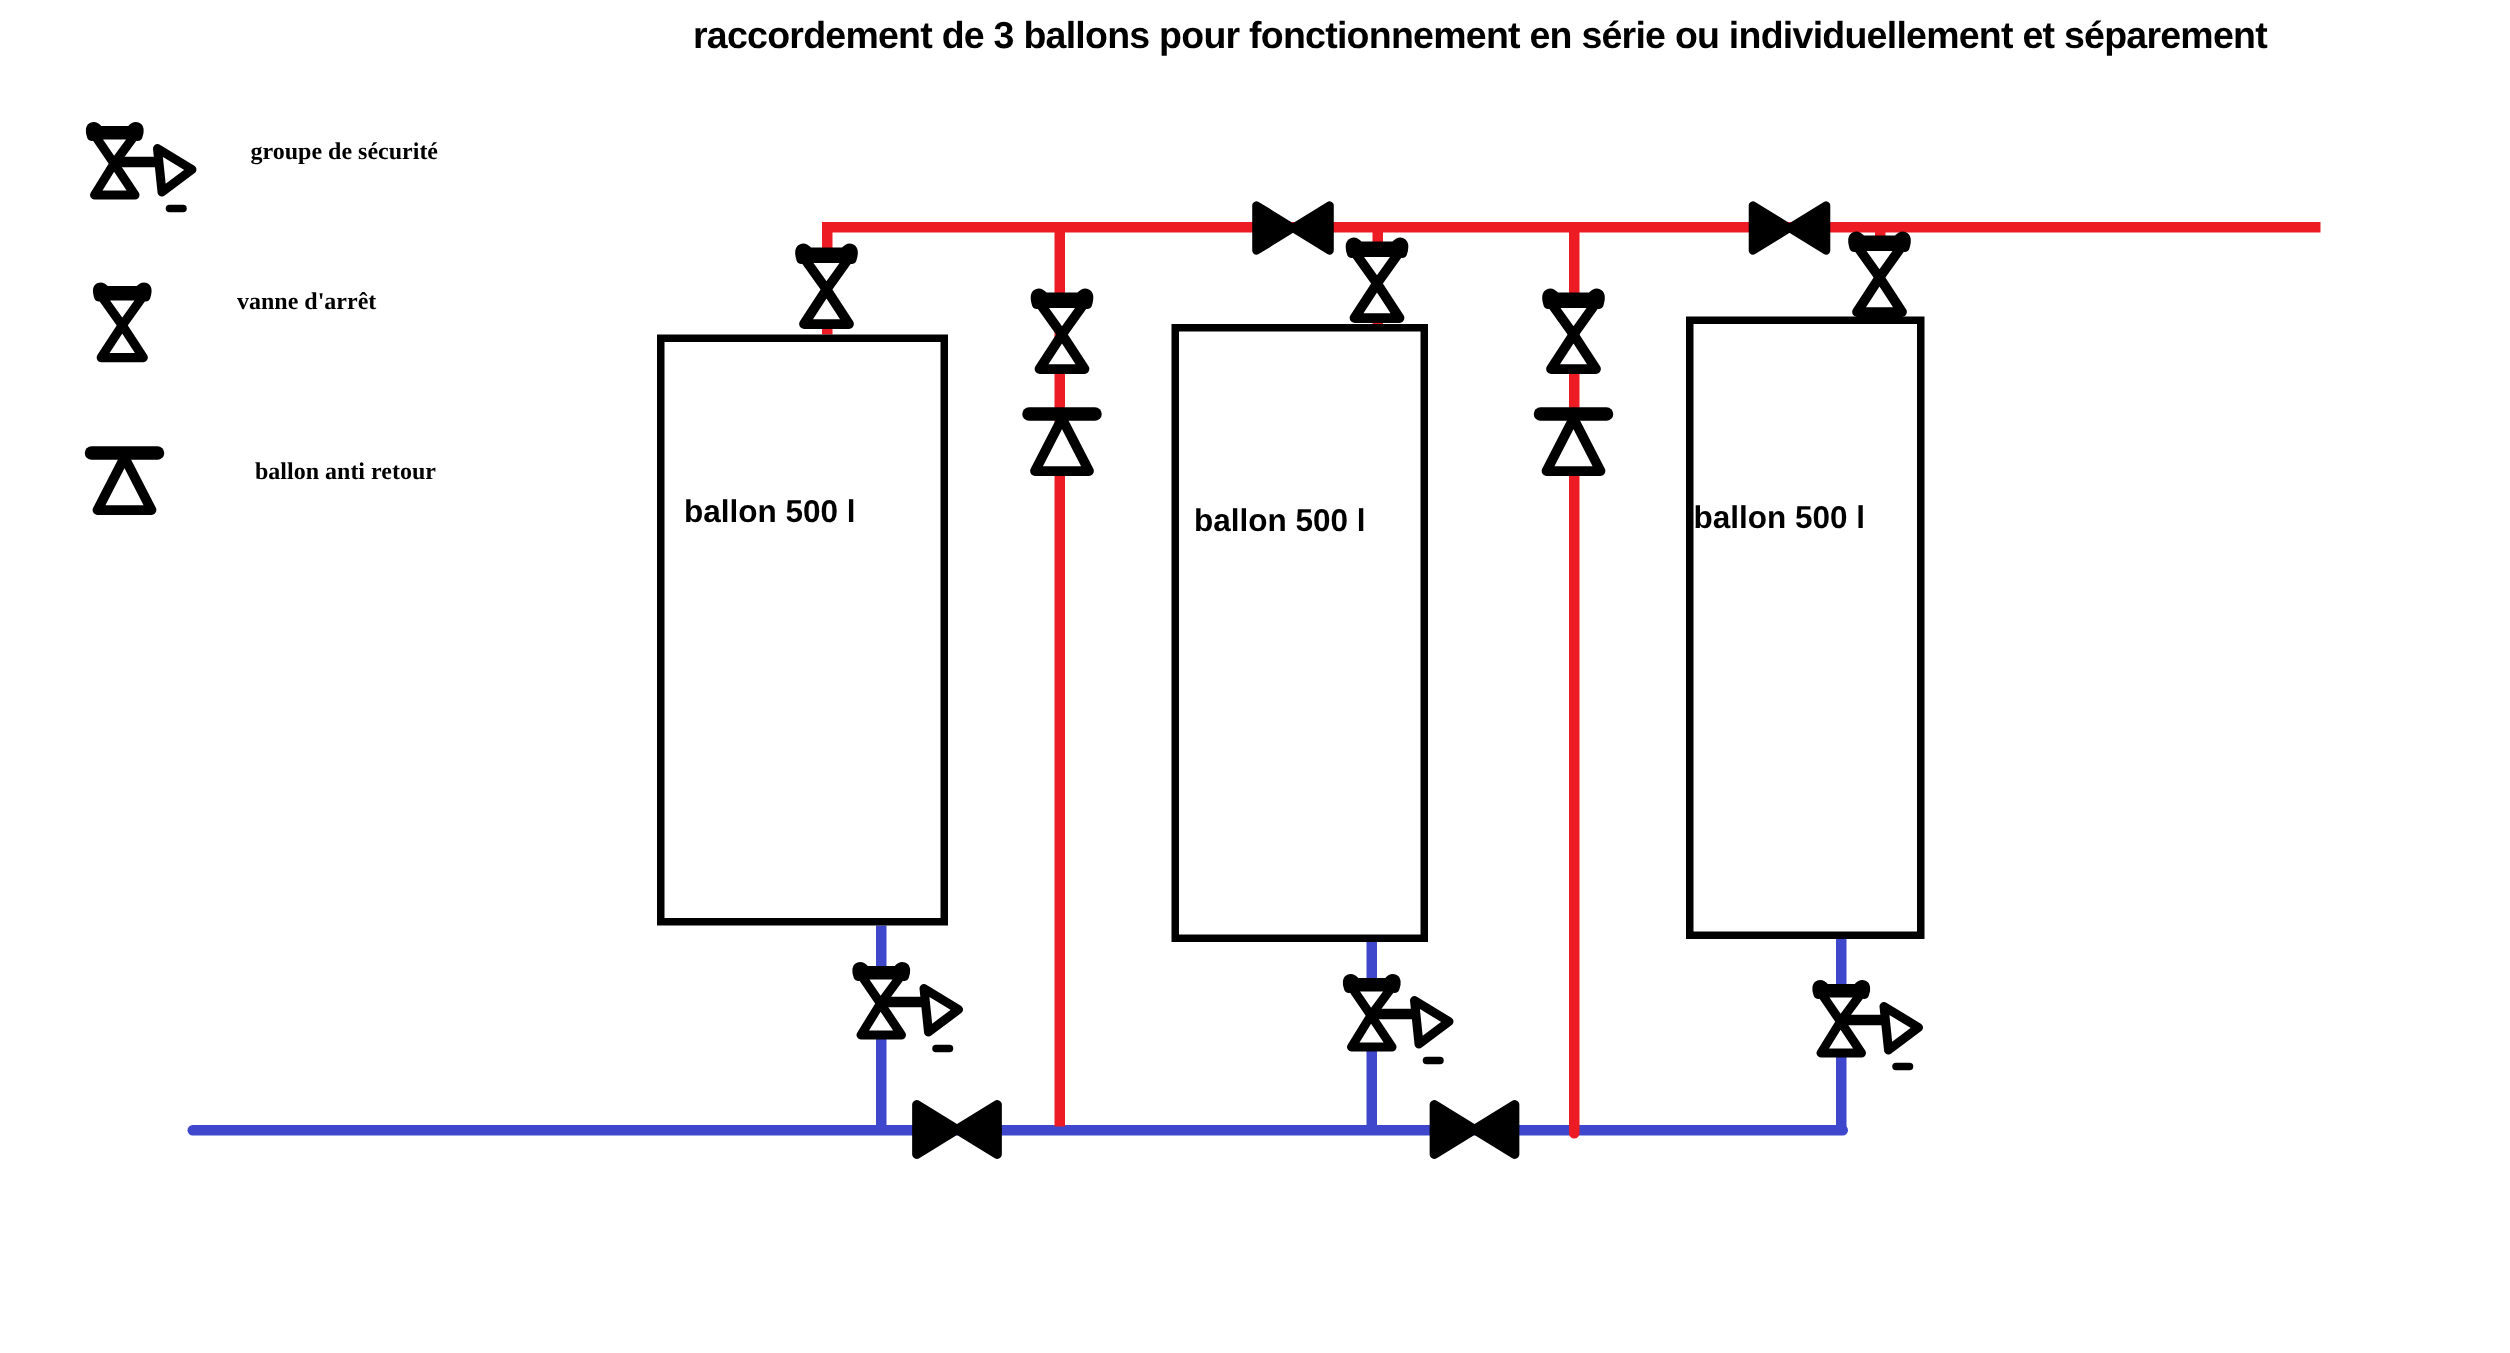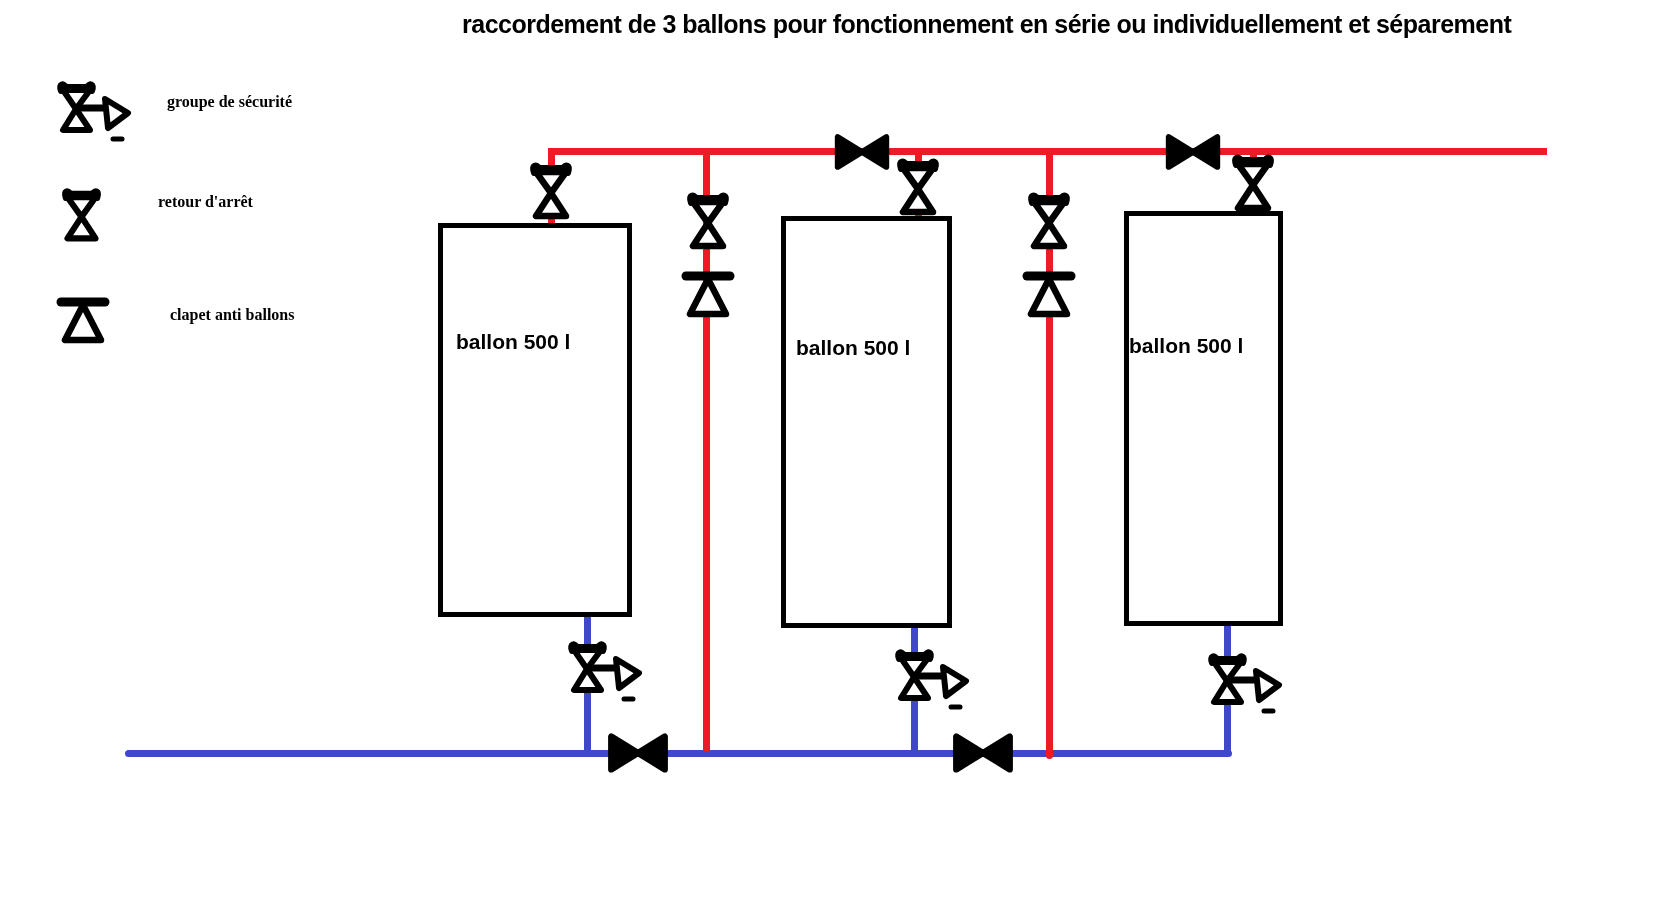--- a/index.html
+++ b/index.html
@@ -83,26 +83,26 @@
   <div class="title">raccordement de 3 ballons pour fonctionnement en série ou individuellement et séparement</div>
 
   <svg class="sym" style="left:54px;top:78px" width="80" height="66">
       <use href="#sym-groupe"></use>
     </svg>
   <div class="legend-label" style="left:167px;top:93px">groupe de sécurité</div>
 
   <svg class="sym" style="left:59px;top:186px" width="45" height="58">
       <use href="#sym-vanne"></use>
     </svg>
-  <div class="legend-label" style="left:158px;top:193px">retour d'arrêt</div>
+  <div class="legend-label" style="left:158px;top:193px">vanne d'arrêt</div>
 
   <svg class="sym" style="left:56px;top:294px" width="54" height="52">
       <use href="#sym-clapet"></use>
     </svg>
-  <div class="legend-label" style="left:170px;top:306px">clapet anti ballons</div>
+  <div class="legend-label" style="left:170px;top:306px">ballon anti retour</div>
 
   <div class="pipe cold round" style="left:125px;top:750px;width:1107px;height:7px"></div>
   <div class="pipe cold" style="left:584px;top:611px;width:7px;height:141px"></div>
   <div class="pipe cold" style="left:911px;top:623px;width:7px;height:129px"></div>
   <div class="pipe cold" style="left:1224px;top:620px;width:7px;height:132px"></div>
 
   <div class="pipe hot round" style="left:548px;top:148px;width:1090px;height:7px"></div>
   <div class="pipe hot" style="left:548px;top:148px;width:7px;height:24px"></div>
   <div class="pipe hot" style="left:548px;top:210px;width:7px;height:16px"></div>
   <div class="pipe hot" style="left:915px;top:150px;width:7px;height:14px"></div>

